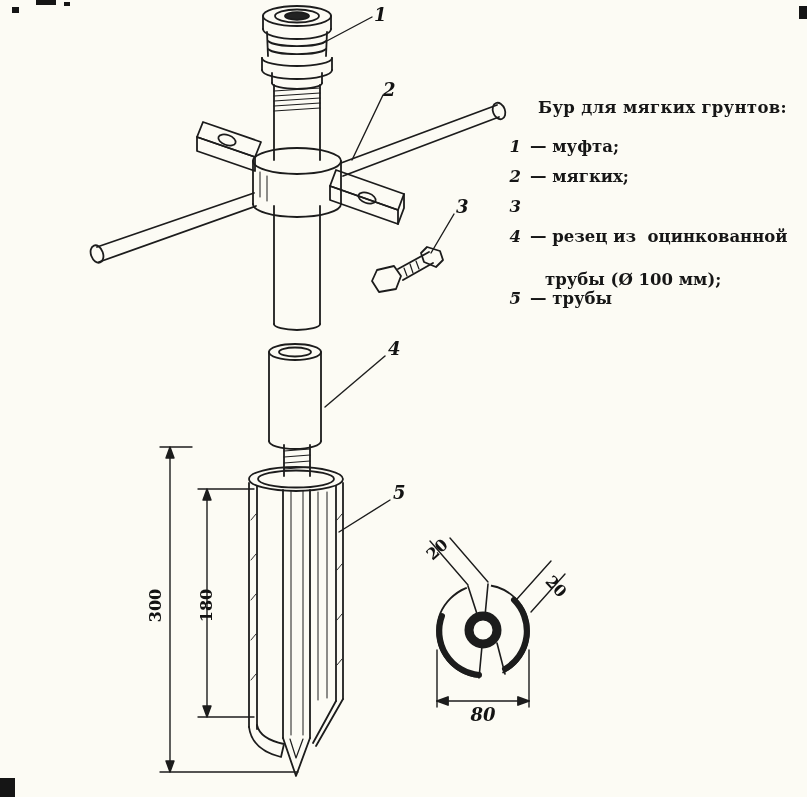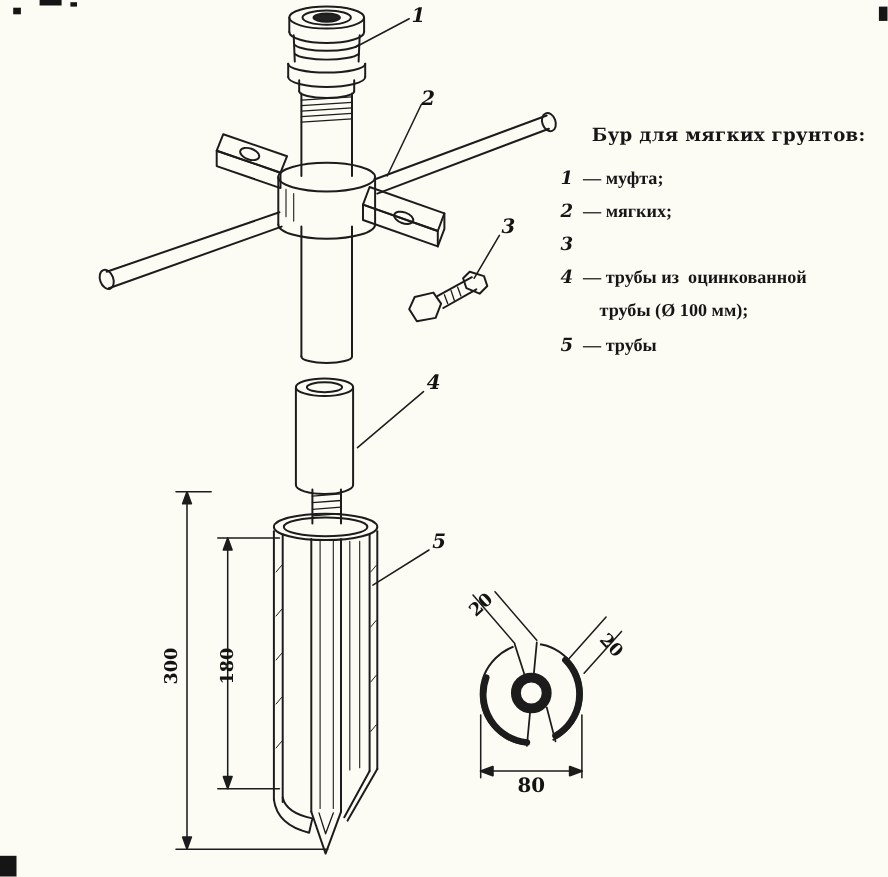--- a/index.html
+++ b/index.html
@@ -22,39 +22,39 @@
   .dim {
     position:absolute;
     font-weight:bold;
     font-size:16px;
     color:#131313;
     text-align:center;
   }
   .dim.vert { width:34px; transform:rotate(-90deg); }
   .dim.diag-l { width:26px; transform:rotate(-42deg); }
   .dim.diag-r { width:26px; transform:rotate(47deg); }
-  .dim.big { font-size:18px; width:36px; }
+  .dim.big { font-size:18px; width:36px;font-style:italic; }
   .info {
-    position:absolute; left:505px; top:113px; width:300px;
+    position:absolute; left:505px; top:98px; width:300px;
   }
   .info-title {
     font-weight:bold; font-size:16.5px; letter-spacing:0.3px;
     margin-left:33px; margin-bottom:20px; white-space:pre;
   }
   .legend-row {
     display:flex; align-items:flex-start;
     font-weight:bold; font-size:16.5px;
     height:30px;
   }
   .legend-num {
     font-style:italic; width:16px; text-align:right;
     margin-right:9px; flex:none;
   }
-  .legend-text { white-space:pre;font-family:Liberation Serif, serif; }
-  .legend-row.cont { padding-left:40px; height:32px; }
+  .legend-text { white-space:pre; }
+  .legend-row.cont { padding-left:40px; height:32px;align-items:flex-end; }
 </style>
 </head>
 <body>
 
 <svg class="drawing" width="807" height="797" viewBox="0 0 807 797">
 
   <g fill="#151515" stroke="none">
     <rect x="0" y="778" width="15" height="19"></rect>
     <rect x="36" y="0" width="20" height="5"></rect>
     <rect x="64" y="2" width="6" height="4"></rect>
@@ -218,21 +218,21 @@
   </div>
   <div class="legend-row">
     <span class="legend-num">2</span>
     <span class="legend-text">— мягких;</span>
   </div>
   <div class="legend-row">
     <span class="legend-num">3</span>
   </div>
   <div class="legend-row">
     <span class="legend-num">4</span>
-    <span class="legend-text">— трубы из  оцинкованной</span>
+    <span class="legend-text">— резец из  оцинкованной</span>
   </div>
   <div class="legend-row cont">
     <span class="legend-text">трубы (Ø 100 мм);</span>
   </div>
   <div class="legend-row">
     <span class="legend-num">5</span>
     <span class="legend-text">— трубы</span>
   </div>
 </div>
 

